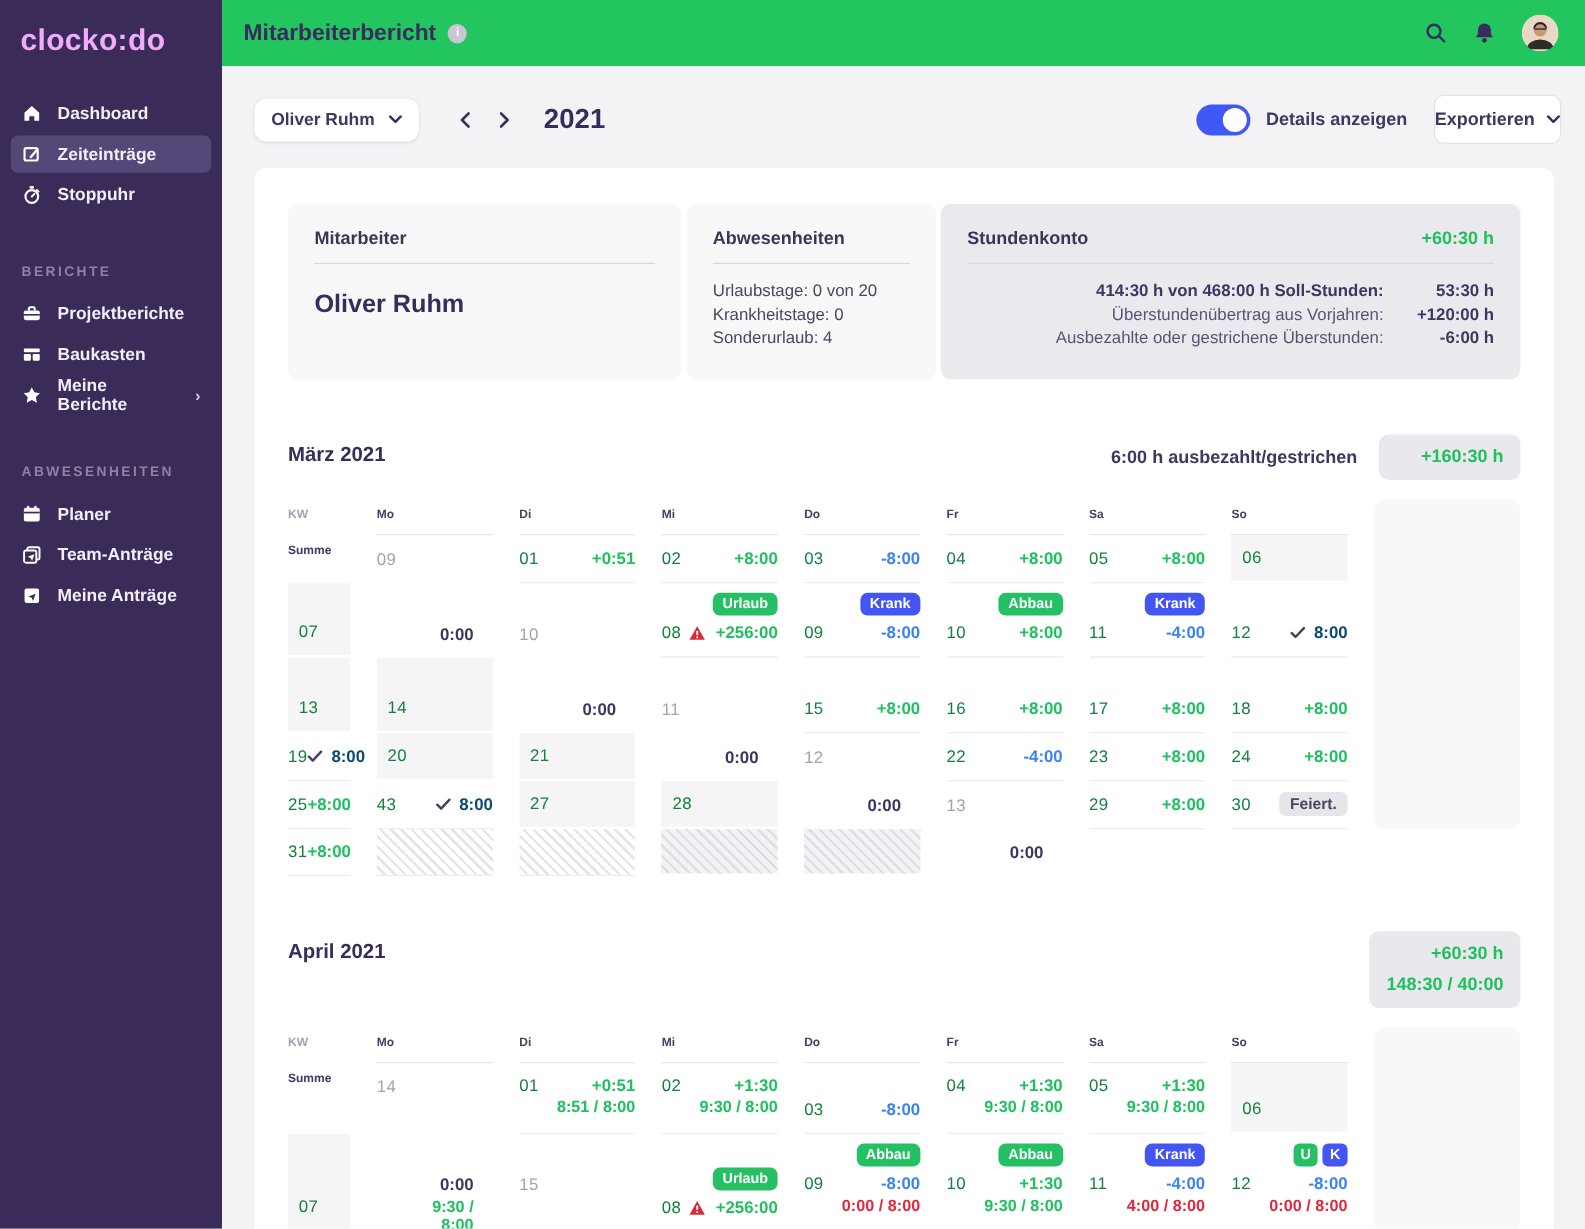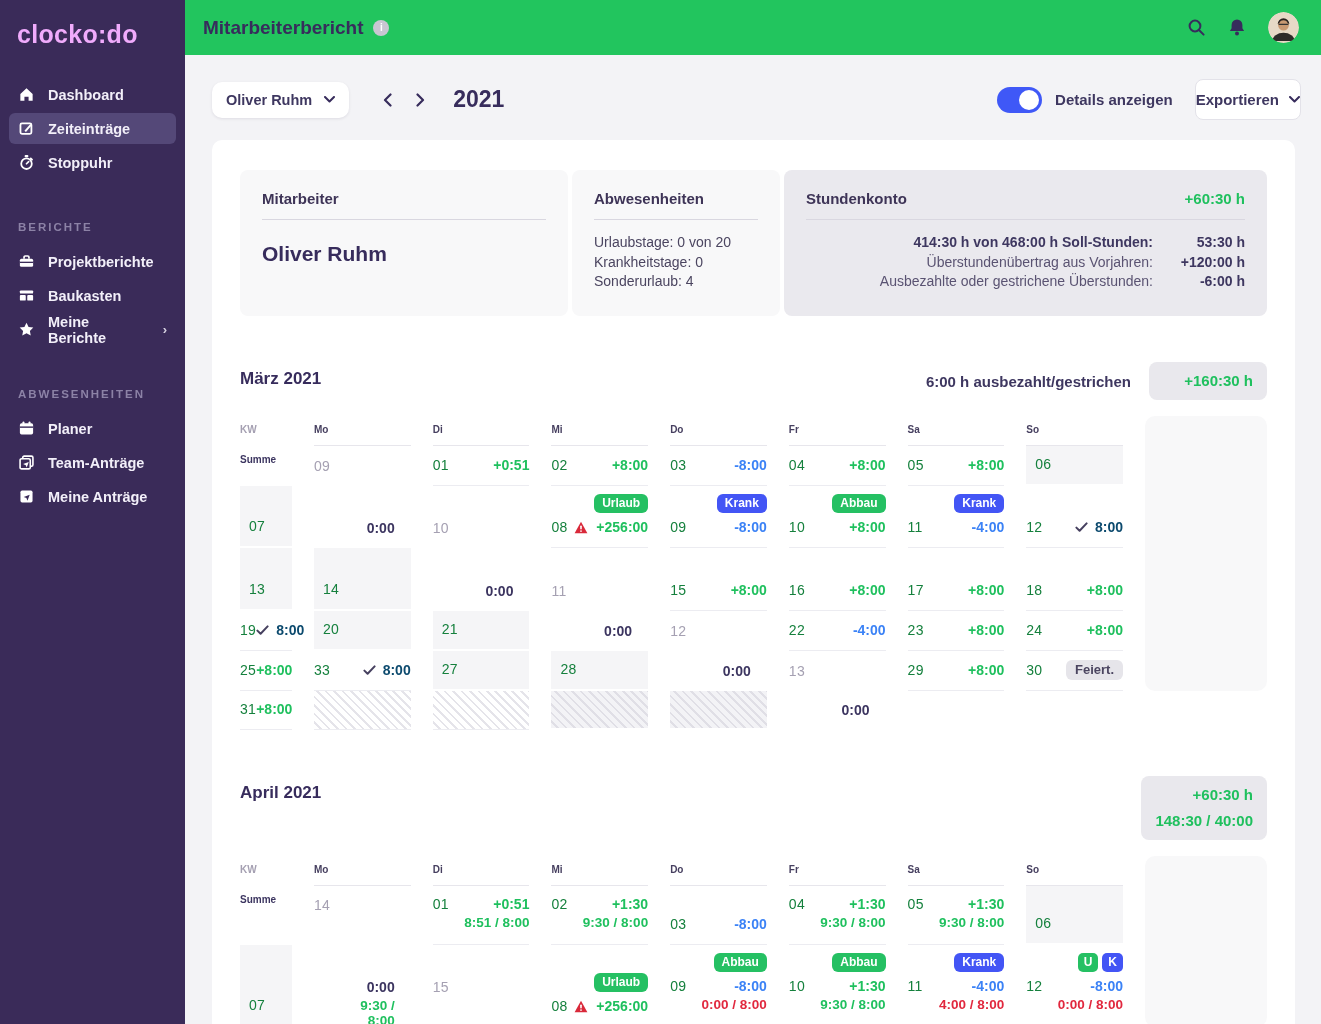--- a/index.html
+++ b/index.html
@@ -620,21 +620,21 @@
                   <span class="dnum">25</span>
                 </span>
                 <span class="rgrp">
                   <span class="val green">+8:00</span>
                 </span>
               </div>
             </div>
             <div class="cell">
               <div class="line1">
                 <span class="lgrp">
-                  <span class="dnum">33</span>
+                  <span class="dnum">43</span>
                 </span>
                 <span class="rgrp">
                   <svg width="13" height="11" viewBox="0 0 13 11">
                     <path d="M1.4 5.6l3.2 3.2L11.6 1.4" fill="none" stroke="#46405f" stroke-width="2" stroke-linecap="round" stroke-linejoin="round"></path>
                   </svg>
                   <span class="val dark">8:00</span>
                 </span>
               </div>
             </div>
             <div class="cell weekend">

